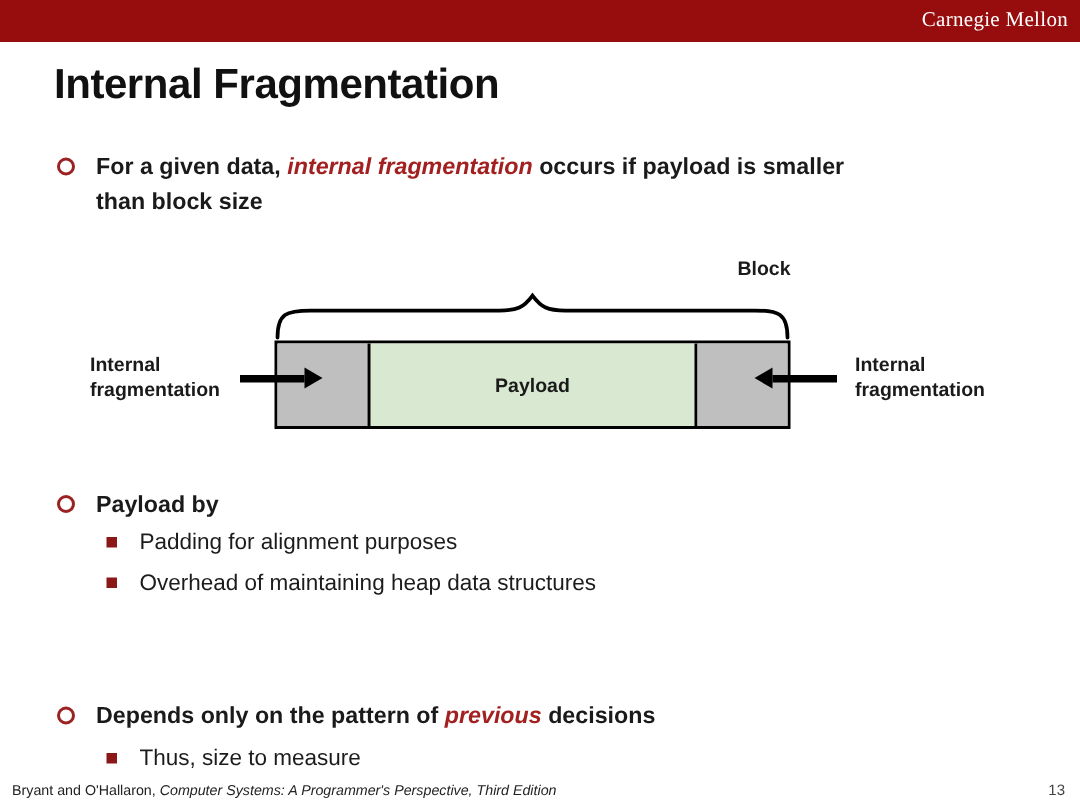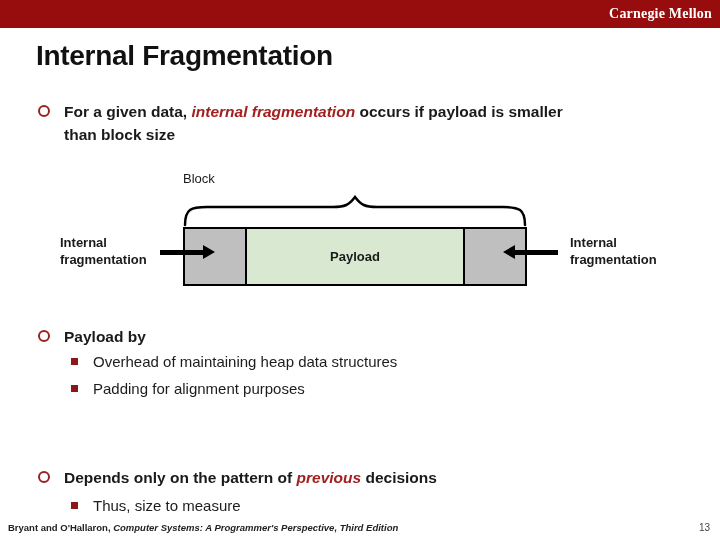--- a/index.html
+++ b/index.html
@@ -7,21 +7,21 @@
     width:720px;height:540px;position:relative;overflow:hidden;
     background:#ffffff;font-family:"Liberation Sans",sans-serif;color:#1a1a1a;
   }
   
   .topbar{
     position:absolute;top:0;left:0;width:720px;height:28px;
     background:var(--header-red,#970C0C);
     display:flex;align-items:center;justify-content:flex-end;
   }
   .brand{
-    font-family:"Liberation Serif",serif;font-weight:bold;font-size:14px;
+    font-family:"Liberation Serif",serif;font-weight:normal;font-size:14px;
     color:#ffffff;padding-right:8px;letter-spacing:.2px;
   }
   
   .title{
     position:absolute;left:36px;top:40px;font-size:28px;font-weight:bold;color:#111;
     letter-spacing:-.3px;
   }
   
   .row{display:flex;align-items:flex-start;}
   .o-marker{
@@ -38,22 +38,22 @@
   #bullet1{position:absolute;left:36px;top:100px;width:560px;}
   #bullet1 .lvl1-text{width:540px;}
   #causedby{position:absolute;left:36px;top:325px;}
   #causedby-items{position:absolute;left:70px;top:352px;}
   #causedby-items .row{margin-bottom:7px;}
   .cont-line{font-size:15px;line-height:21px;color:#1c1c1c;}
   #depends{position:absolute;left:36px;top:466px;}
   #depends-item{position:absolute;left:70px;top:496px;}
   
   .blk-label{
-    position:absolute;left:183px;top:171px;width:344px;text-align:left;
-    font-size:13px;font-weight:normal;
+    position:absolute;left:183px;top:171px;width:344px;text-align:right;
+    font-size:13px;font-weight:bold;
   }
   .brace{position:absolute;left:183px;top:195px;}
   .bar{
     position:absolute;left:183px;top:227px;width:344px;height:59px;
     border:2px solid #000;box-sizing:border-box;display:flex;
   }
   .seg-gray{width:60px;background:var(--block-gray,#BFBFBF);}
   .seg-green{
     flex:1;background:var(--payload-green,#D9E8D1);
     border-left:2px solid #000;border-right:2px solid #000;
@@ -71,21 +71,21 @@
     content:"";position:absolute;right:-12px;top:-5px;
     border-left:12px solid #000;border-top:7.5px solid transparent;border-bottom:7.5px solid transparent;
   }
   #arrow-right-side{left:515px;width:43px;}
   #arrow-right-side::before{
     content:"";position:absolute;left:-12px;top:-5px;
     border-right:12px solid #000;border-top:7.5px solid transparent;border-bottom:7.5px solid transparent;
   }
   
   .footer-cite{
-    position:absolute;left:8px;bottom:7px;font-size:9.5px;color:#222;font-weight:bold;
+    position:absolute;left:8px;bottom:7px;font-size:9.5px;color:#222;
   }
   .footer-cite .book{font-style:italic;}
   .page-num{position:absolute;right:10px;bottom:7px;font-size:10px;color:#444;}
 </style>
 </head>
 <body>
 
 <div class="topbar">
   <span class="brand">Carnegie Mellon</span>
 </div>
@@ -118,25 +118,25 @@
 <div id="right-label" class="side-label">Internal fragmentation</div>
 
 <div id="causedby" class="row">
   <span class="o-marker"></span>
   <span class="lvl1-text">Payload by</span>
 </div>
 
 <div id="causedby-items">
   <div class="row">
     <span class="sq-marker"></span>
-    <span class="lvl2-text">Overhead of maintaining heap data structures</span>
+    <span class="lvl2-text">Padding for alignment purposes</span>
   </div>
   <div class="row">
     <span class="sq-marker"></span>
-    <span class="lvl2-text">Padding for alignment purposes</span>
+    <span class="lvl2-text">Overhead of maintaining heap data structures</span>
   </div>
 </div>
 
 <div id="depends" class="row">
   <span class="o-marker"></span>
   <span class="lvl1-text"><span>Depends only on the pattern of </span><span class="accent">previous</span><span> decisions</span></span>
 </div>
 
 <div id="depends-item" class="row">
   <span class="sq-marker"></span>

